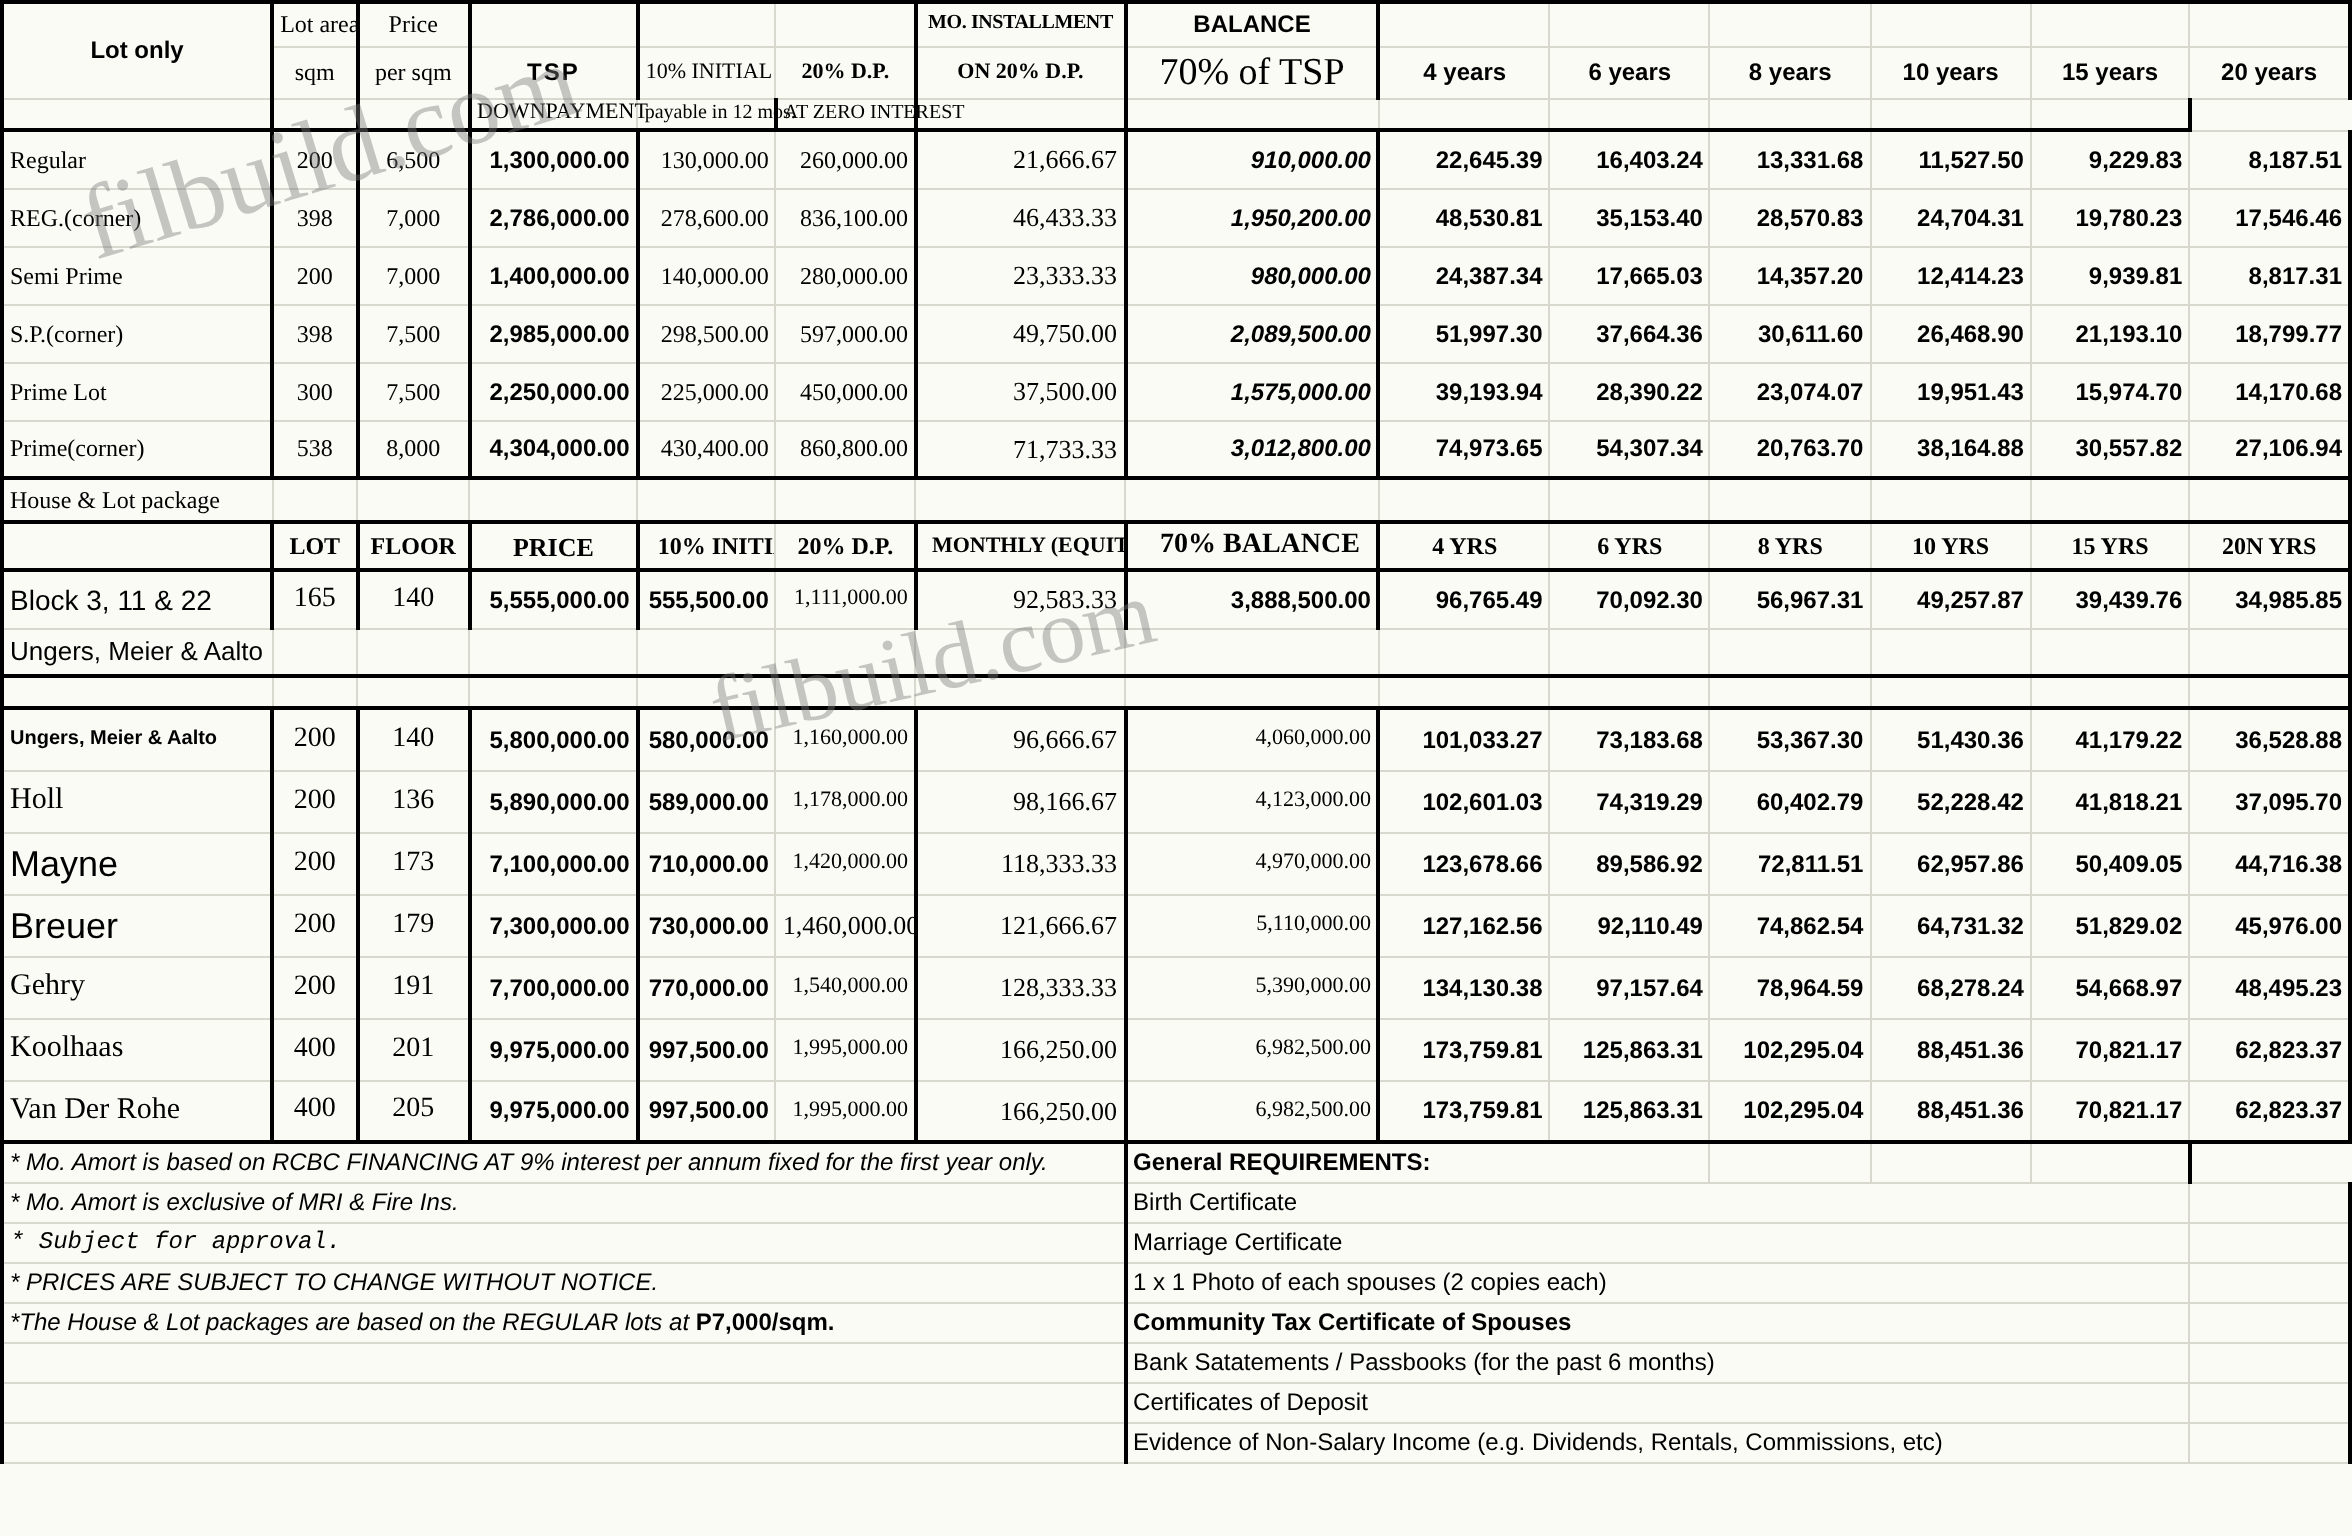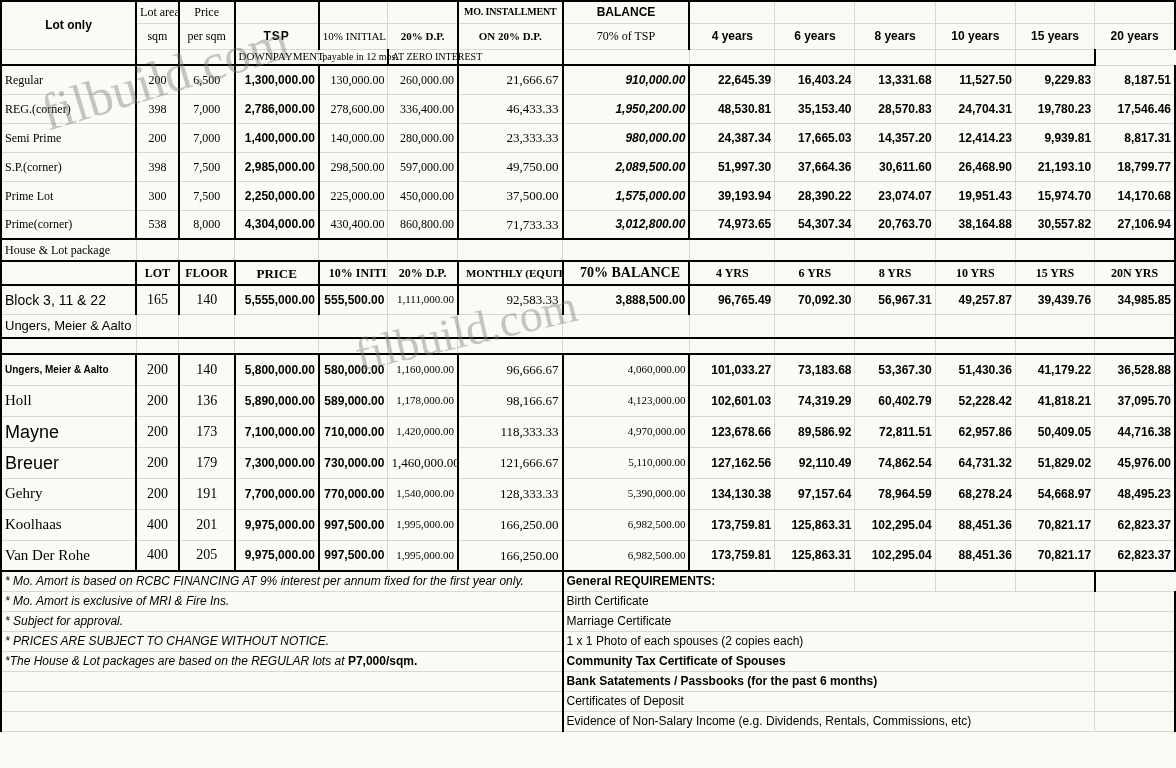--- a/index.html
+++ b/index.html
@@ -110,21 +110,21 @@
           <td class="bt "></td>
           <td class="bt br"></td>
         </tr>
         <tr style="height:26px">
           <td class="bl c hdr-cap">sqm</td>
           <td class="bl c hdr-cap">per sqm</td>
           <td class="bl c hdr-tsp">TSP</td>
           <td class="bl c hdr-cap" style="font-size:11px">10% INITIAL</td>
           <td class="c hdr-small-b" style="font-size:11px">20%  D.P.</td>
           <td class="bl c hdr-small-b" style="font-size:11px">ON 20% D.P.</td>
-          <td class="bl c hdr-cap" style="font-size:12px">70% of TSP</td>
+          <td class="bl c hdr-cap" style="font-size:19px">70% of TSP</td>
           <td class="bl c hdr-yrs">4 years</td>
           <td class="c hdr-yrs">6 years</td>
           <td class="c hdr-yrs">8 years</td>
           <td class="c hdr-yrs">10 years</td>
           <td class="c hdr-yrs">15 years</td>
           <td class="c hdr-yrs br">20 years</td>
         </tr>
         <tr style="height:16px">
           <td class="bb bl"></td>
           <td class="bb bl"></td>
@@ -155,21 +155,21 @@
           <td class="r amort">11,527.50</td>
           <td class="r amort">9,229.83</td>
           <td class="r amort br">8,187.51</td>
         </tr>
         <tr style="height:29px">
           <td class="bl l rowlabel">REG.(corner)</td>
           <td class="bl c num-p">398</td>
           <td class="bl c num-p">7,000</td>
           <td class="bl r num-b">2,786,000.00</td>
           <td class="bl r num-p">278,600.00</td>
-          <td class="r num-p">336,400.00</td>
+          <td class="r num-p">836,100.00</td>
           <td class="bl r num-p" style="font-size:13px">46,433.33</td>
           <td class="bl r num-bi" style="font-size:12px">1,950,200.00</td>
           <td class="bl r amort">48,530.81</td>
           <td class="r amort">35,153.40</td>
           <td class="r amort">28,570.83</td>
           <td class="r amort">24,704.31</td>
           <td class="r amort">19,780.23</td>
           <td class="r amort br">17,546.46</td>
         </tr>
         <tr style="height:29px">
@@ -434,37 +434,37 @@
           <td></td>
           <td></td>
           <td class="br"></td>
         </tr>
         <tr style="height:20px">
           <td class="bl l note" colspan="7" style="overflow:visible;">* Mo. Amort is exclusive of MRI &amp; Fire Ins.</td>
           <td class="bl l req" colspan="6" style="overflow:visible;">Birth Certificate</td>
           <td class="br"></td>
         </tr>
         <tr style="height:20px">
-          <td class="bl l note" colspan="7" style="overflow:visible;">* Subject for approval.</td>
+          <td class="bl l note" colspan="7" style="overflow:visible;font-family:Liberation Mono, monospace;">* Subject for approval.</td>
           <td class="bl l req" colspan="6" style="overflow:visible;">Marriage Certificate</td>
           <td class="br"></td>
         </tr>
         <tr style="height:20px">
           <td class="bl l note" colspan="7" style="overflow:visible;">* PRICES ARE SUBJECT TO CHANGE WITHOUT NOTICE.</td>
           <td class="bl l req" colspan="6" style="overflow:visible;">1 x 1 Photo of each spouses (2 copies each)</td>
           <td class="br"></td>
         </tr>
         <tr style="height:20px">
           <td class="bl l note" colspan="7" style="overflow:visible;"><span>*The House &amp; Lot packages are based on the REGULAR lots at </span><b>P7,000/sqm.</b></td>
           <td class="bl l req" colspan="6" style="overflow:visible;font-weight:bold;">Community Tax Certificate of Spouses</td>
           <td class="br"></td>
         </tr>
         <tr style="height:20px">
           <td class="bl" colspan="7"></td>
-          <td class="bl l req" colspan="6" style="overflow:visible;font-weight:bold;">Bank Satatements / Passbooks (for the past 6 months)</td>
+          <td class="bl l req" colspan="6" style="overflow:visible;">Bank Satatements / Passbooks (for the past 6 months)</td>
           <td class="br"></td>
         </tr>
         <tr style="height:20px">
           <td class="bl" colspan="7"></td>
           <td class="bl l req" colspan="6" style="overflow:visible;">Certificates of Deposit</td>
           <td class="br"></td>
         </tr>
         <tr style="height:20px">
           <td class="bl" colspan="7"></td>
           <td class="bl l req" colspan="6" style="overflow:visible;">Evidence of Non-Salary Income (e.g. Dividends, Rentals, Commissions, etc)</td>

